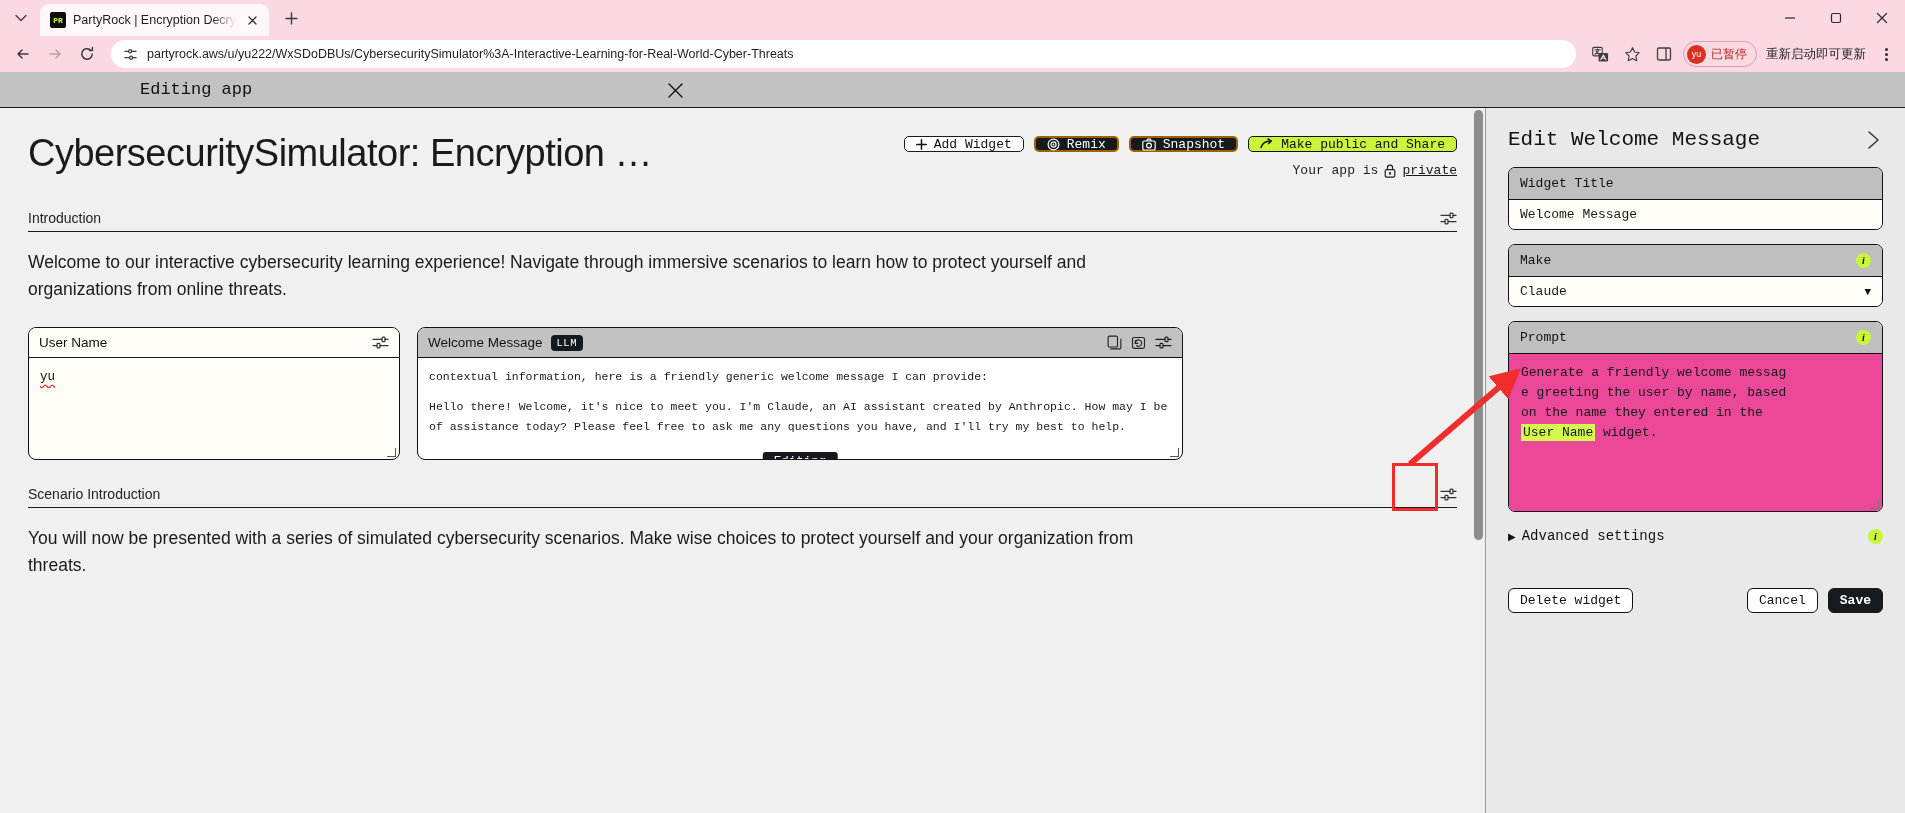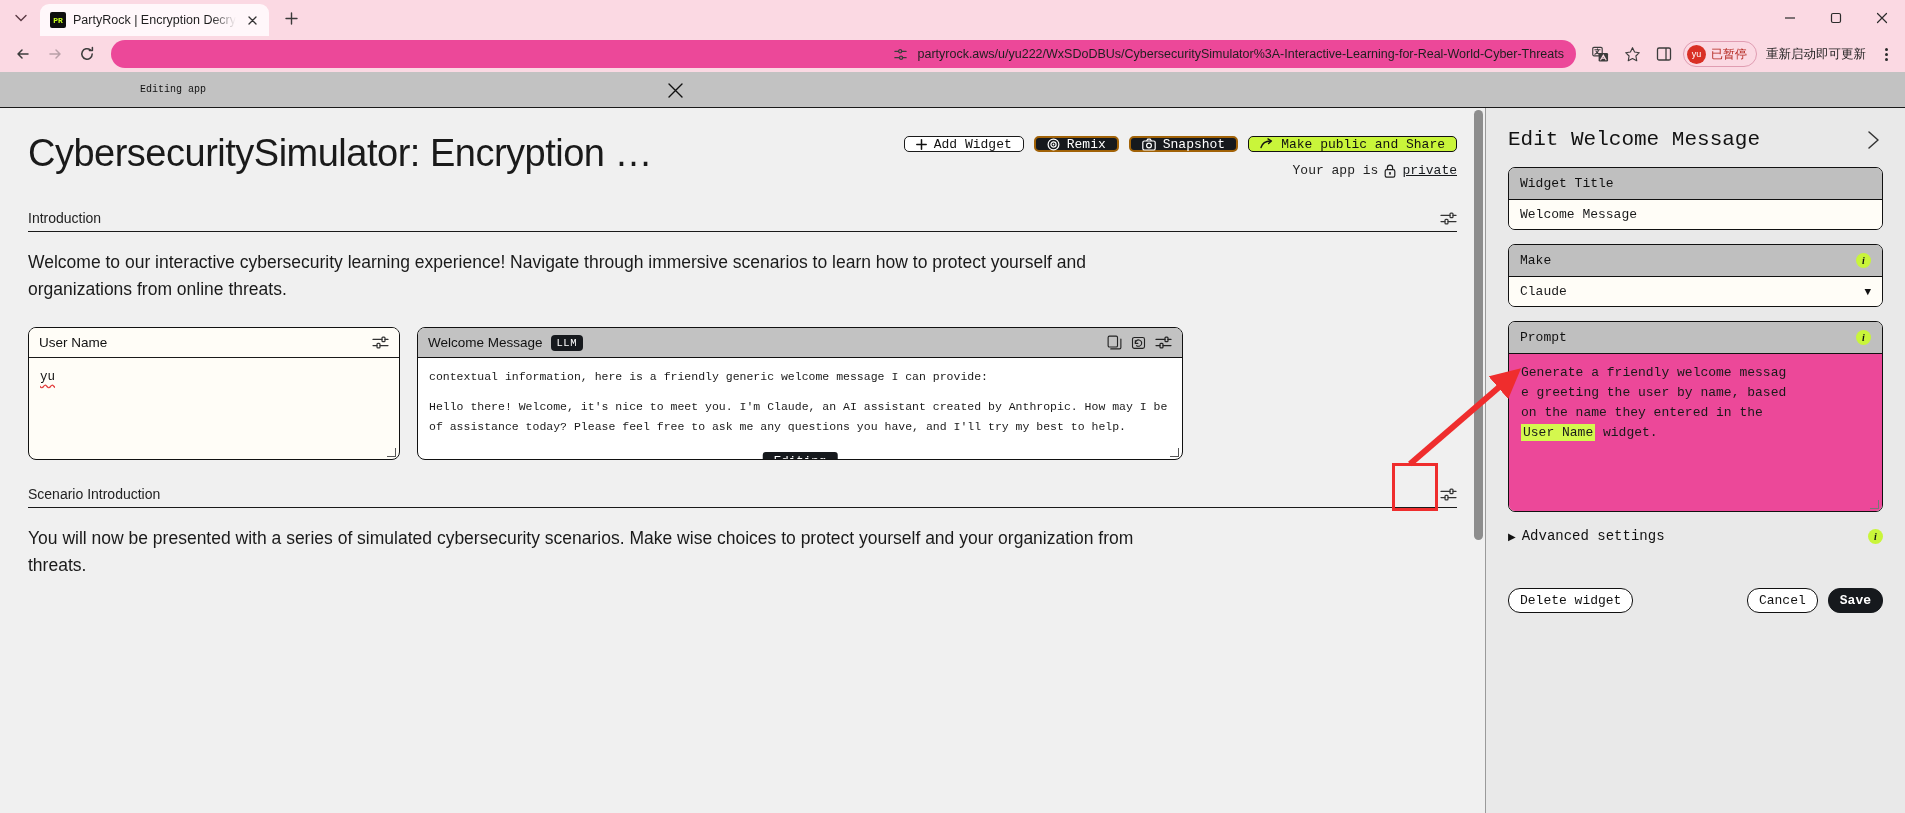--- a/index.html
+++ b/index.html
@@ -62,23 +62,23 @@
     height: 36px; background: #fbd9e3;
     display: flex; align-items: center; gap: 2px; padding: 0 8px;
   }
   .tb-icon {
     width: 30px; height: 30px; border-radius: 50%;
     display: flex; align-items: center; justify-content: center;
     color: #3c3c3c;
   }
   .tb-icon.disabled { color: #b9a0a8; }
   #omnibox {
-    flex: 1 1 auto; height: 28px; background: #ec4899;
+    flex: 1 1 auto; height: 28px; background: #ffffff;
     border-radius: 15px; display: flex; align-items: center;
-    gap: 9px; padding: 0 12px; margin: 0 7px; justify-content: flex-end;
+    gap: 9px; padding: 0 12px; margin: 0 7px;
   }
   #omnibox-url { font-size: 12.5px; color: #1f1f1f; white-space: nowrap; overflow: hidden; }
   #profile-pill {
     display: flex; align-items: center; gap: 5px;
     height: 26px; border: 1px solid #e09db2; border-radius: 14px;
     padding: 0 9px 0 3px; margin-left: 2px;
   }
   #profile-avatar {
     width: 19px; height: 19px; border-radius: 50%; background: #d93025;
     color: #fff; font-size: 9px; display: flex; align-items: center; justify-content: center;
@@ -90,21 +90,21 @@
                justify-content: center; gap: 2px; height: 30px; }
   #menu-dots i { width: 3px; height: 3px; border-radius: 50%; background: #2b2b2b; display: block; }
 
   
   #editing-bar {
     height: 36px; background: #c2c2c2;
     display: flex; align-items: center; position: relative;
     border-bottom: 1px solid #1a1a1a;
   }
   #editing-bar-label {
-    font-size: 10px; color: #111; margin-left: 140px;
+    font-size: 17px; color: #111; margin-left: 140px;
     font-family: "Liberation Mono", monospace;
   }
   #editing-bar-close {
     position: absolute; right: 1210px; top: 0; height: 36px; width: 40px;
     display: flex; align-items: center; justify-content: center;
     font-size: 20px; color: #111; font-weight: 300;
   }
 
   
   #page { display: flex; height: 741px; }
@@ -226,21 +226,21 @@
     position: relative; white-space: pre-wrap;
   }
   .hl { background: #d4f84e; padding: 1px 2px; }
   #prompt-resize { position: absolute; right: 3px; bottom: 2px; width: 9px; height: 9px;
                    border-right: 1.5px solid #777; border-bottom: 1.5px solid #777; }
   #advanced-row { display: flex; align-items: center; margin-top: 16px; }
   #advanced-label { font-size: 14px; color: #111; font-family: "Liberation Mono", monospace; }
   #advanced-caret { font-size: 10px; margin-right: 6px; color: #111; }
   #panel-footer { display: flex; align-items: center; margin-top: 44px; }
   .pbtn {
-    height: 25px; border-radius: 12px; font-size: 13px;
+    height: 25px; border-radius: 6px; font-size: 13px;
     font-family: "Liberation Mono", monospace; display: flex; align-items: center;
     padding: 0 11px;
   }
   .pbtn.outline { background: #fff; border: 1.5px solid #111; color: #111; }
   .pbtn.dark { background: #16191d; color: #fff; border: 1.5px solid #16191d; font-weight: bold; }
   #panel-footer .right { margin-left: auto; display: flex; gap: 10px; }
   svg { display: block; }
 </style>
 </head>
 <body>

